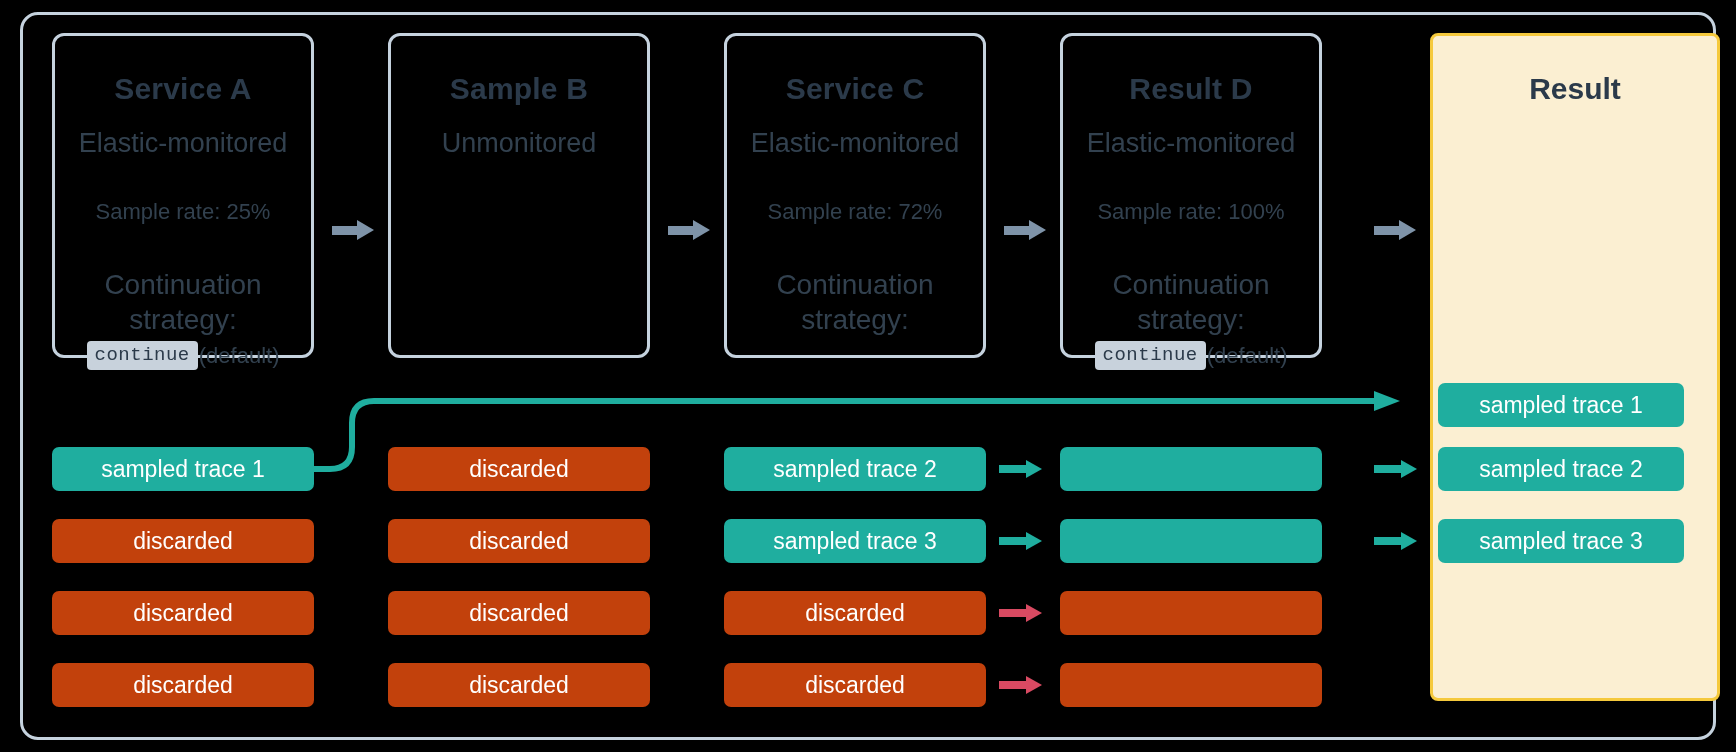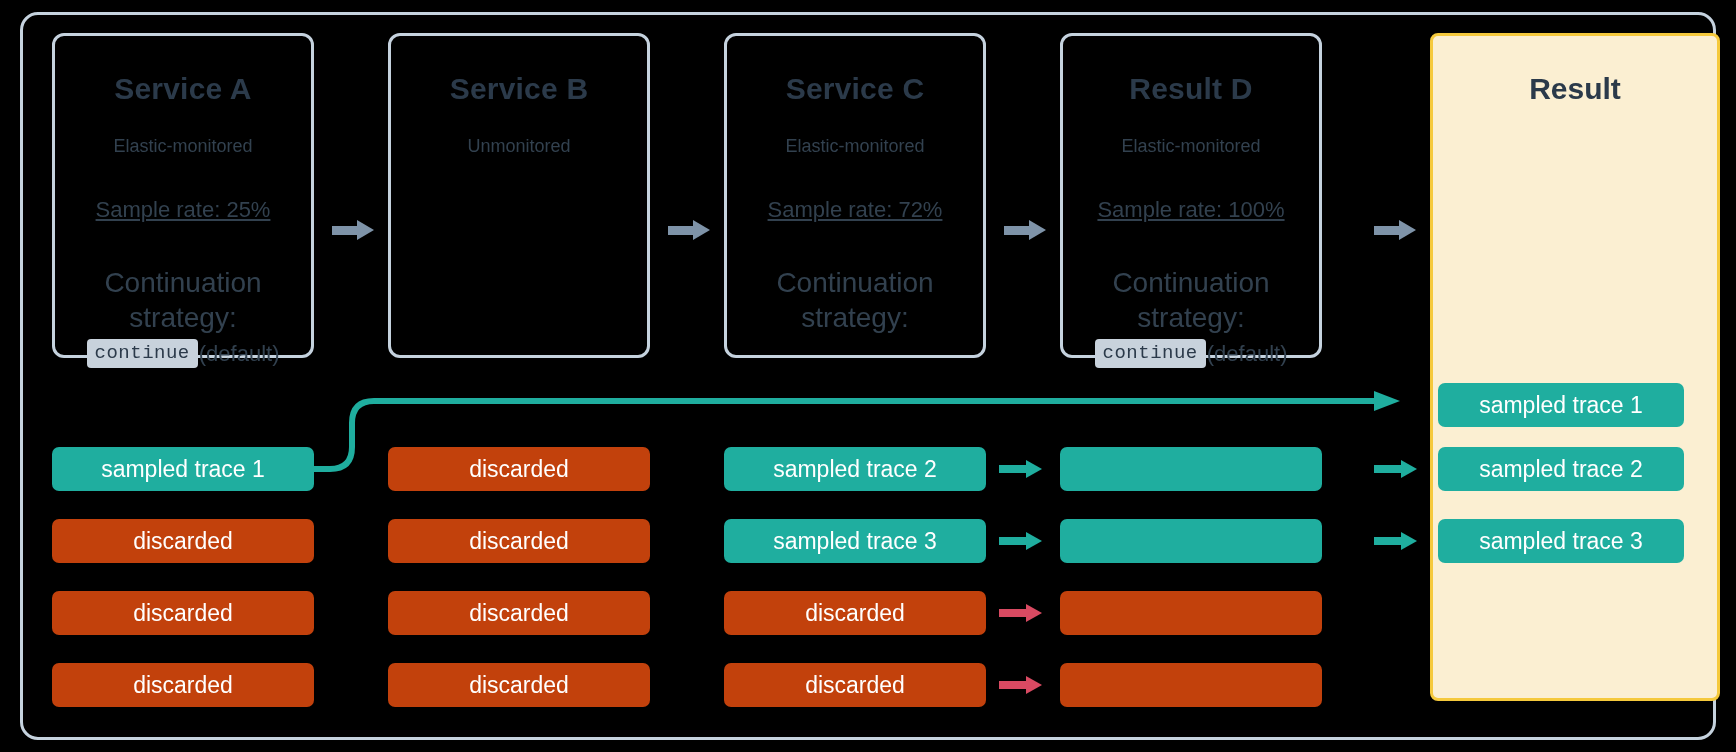--- a/index.html
+++ b/index.html
@@ -47,29 +47,28 @@
   .svc-d{left:1008px;}
 
   .svc h3{
     margin:16px 0 0 0;
     font-size:30px;
     font-weight:bold;
     color:#2B3A4A;
     letter-spacing:.2px;
   }
   .svc .mon{
-    margin-top:30px;
-    font-size:18px;
+    margin-top:22px;
+    font-size:27px;
     color:#32414F;
   }
   .svc .rate{
     margin-top:40px;
     font-size:22px;
     color:#32414F;
-    text-decoration:underline;
   }
   .svc .cont{
     margin-top:42px;
     font-size:28px;
     color:#32414F;
     line-height:1.25;
   }
   .svc .stratline{
     margin-top:4px;
     font-size:22px;
@@ -201,21 +200,21 @@
         <div>Continuation</div>
         <div>strategy:</div>
       </div>
       <div class="stratline">
         <code class="badge">continue</code>
         <span>(default)</span>
       </div>
     </div>
 
     <div class="svc svc-b">
-      <h3>Service B</h3>
+      <h3>Sample B</h3>
       <div class="mon">Unmonitored</div>
     </div>
 
     <div class="svc svc-c">
       <h3>Service C</h3>
       <div class="mon">Elastic-monitored</div>
       <div class="rate">Sample rate: 72%</div>
       <div class="cont">
         <div>Continuation</div>
         <div>strategy:</div>

